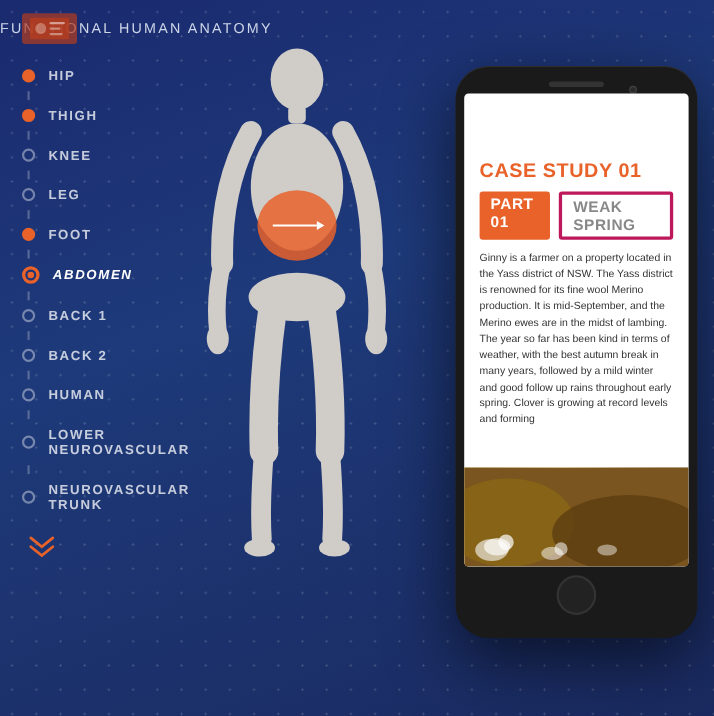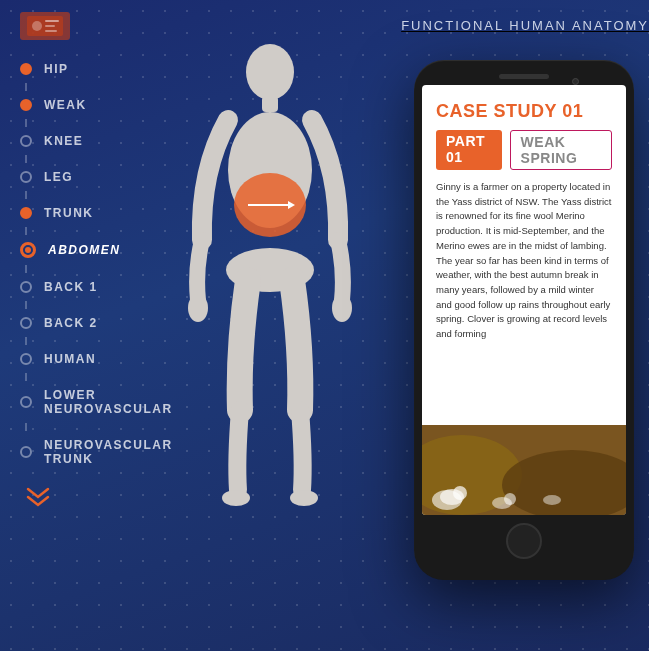--- a/index.html
+++ b/index.html
@@ -31,22 +31,21 @@
 
     
     .header {
       position: absolute;
       top: 0;
       left: 0;
       right: 0;
       height: 50px;
       display: flex;
       align-items: center;
-      justify-content: flex-end;
-      text-decoration: underline;
+      justify-content: flex-start;
     }
 
     .header-title {
       color: #cdd5e8;
       font-size: 13px;
       letter-spacing: 2px;
       font-weight: 400;
     }
 
     .header-logo {
@@ -207,20 +206,21 @@
       border: 2px solid #333;
       margin: 8px auto 0;
       background: #222;
     }
 
     
     .screen-content {
       padding: 16px 14px;
       height: 100%;
       overflow: hidden;
+      margin-top: 44px;
     }
 
     .case-study-title {
       font-size: 18px;
       font-weight: 800;
       color: #e8622a;
       letter-spacing: 0.5px;
       margin-bottom: 8px;
       font-family: Arial, sans-serif;
     }
@@ -240,21 +240,21 @@
     }
 
     .tag-active {
       background: #e8622a;
       color: white;
     }
 
     .tag-inactive {
       background: transparent;
       color: #888;
-      border: 1px solid #be185d;
+      border: 3px solid #be185d;
     }
 
     .screen-body-text {
       font-size: 9.5px;
       color: #333;
       line-height: 1.55;
       font-family: Arial, sans-serif;
     }
 
     .screen-image {
@@ -300,39 +300,39 @@
   <div class="sidebar">
 
     <div class="nav-item">
       <div class="nav-dot filled"></div>
       <span class="nav-label">HIP</span>
     </div>
     <div class="nav-connector"></div>
 
     <div class="nav-item">
       <div class="nav-dot filled"></div>
-      <span class="nav-label">WEAK</span>
+      <span class="nav-label">THIGH</span>
     </div>
     <div class="nav-connector"></div>
 
     <div class="nav-item">
       <div class="nav-dot"></div>
       <span class="nav-label">KNEE</span>
     </div>
     <div class="nav-connector"></div>
 
     <div class="nav-item">
       <div class="nav-dot"></div>
       <span class="nav-label">LEG</span>
     </div>
     <div class="nav-connector"></div>
 
     <div class="nav-item">
       <div class="nav-dot filled"></div>
-      <span class="nav-label">TRUNK</span>
+      <span class="nav-label">FOOT</span>
     </div>
     <div class="nav-connector"></div>
 
     <div class="nav-item">
       <div class="nav-dot active"></div>
       <span class="nav-label active">ABDOMEN</span>
     </div>
     <div class="nav-connector"></div>
 
     <div class="nav-item">

